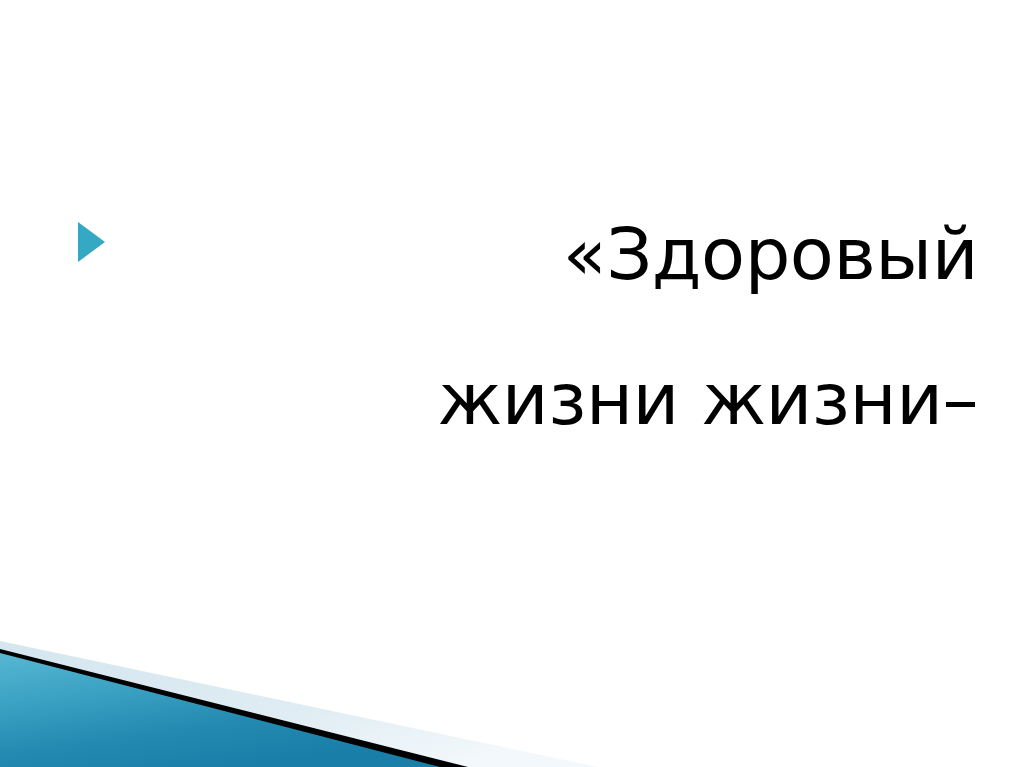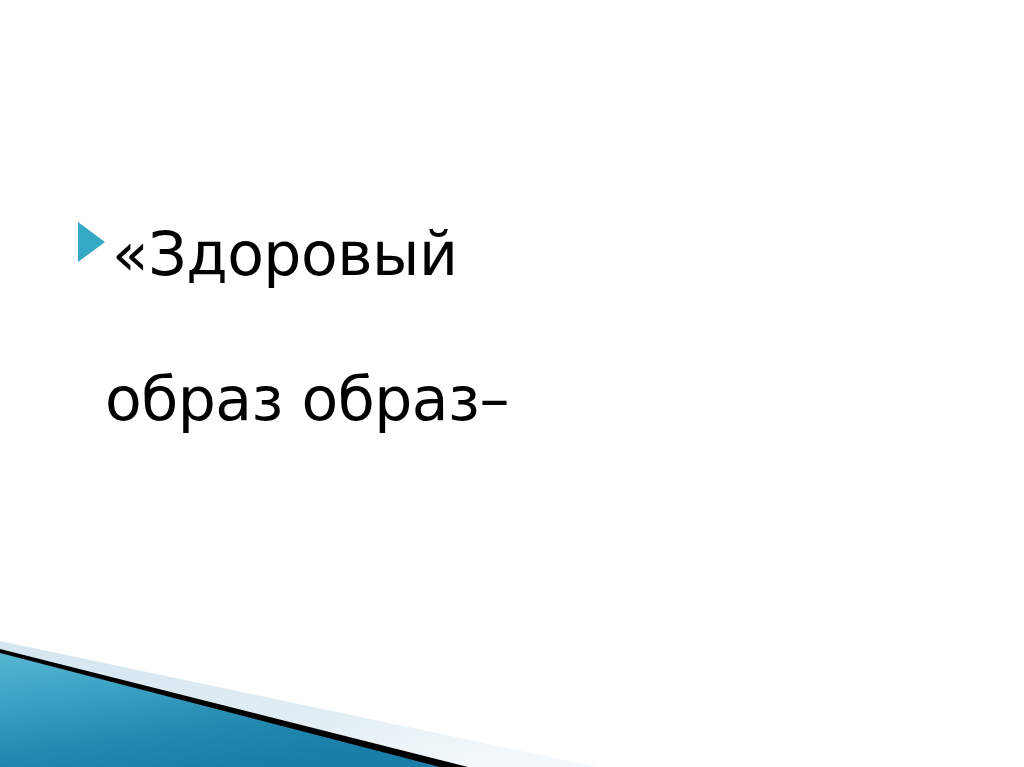--- a/index.html
+++ b/index.html
@@ -44,26 +44,27 @@
 
   .text-lines {
     margin: 0;
     padding: 0;
     list-style: none;
   }
 
   .text-line {
     margin: 0;
     padding: 0;
-    font-size: 60px;
+    font-size: 72px;
     line-height: 145px;
     font-weight: 400;
     color: #000000;
     letter-spacing: -0.5px;
     white-space: nowrap;
+    text-align: right;
   }
 
   .text-line.first {
     padding-left: 34px;
   }
 
   .text-line.rest {
     padding-left: 27px;
   }
 
@@ -86,21 +87,21 @@
 </head>
 <body>
 
 <div class="slide">
 
   <div class="content-block">
     <div class="bullet-row">
       <span class="bullet-marker"></span>
       <ul class="text-lines">
         <li class="text-line first">«Здоровый</li>
-        <li class="text-line rest">образ образ–</li>
+        <li class="text-line rest">жизни жизни–</li>
       </ul>
     </div>
   </div>
 
   <div class="deco-band">
     <svg viewBox="0 0 1024 140" preserveAspectRatio="none" xmlns="http://www.w3.org/2000/svg">
       <defs>
         <linearGradient id="blueGrad" x1="0" y1="0" x2="0.55" y2="1">
           <stop offset="0%" stop-color="#56b7d2"></stop>
           <stop offset="35%" stop-color="#3ba2c4"></stop>

